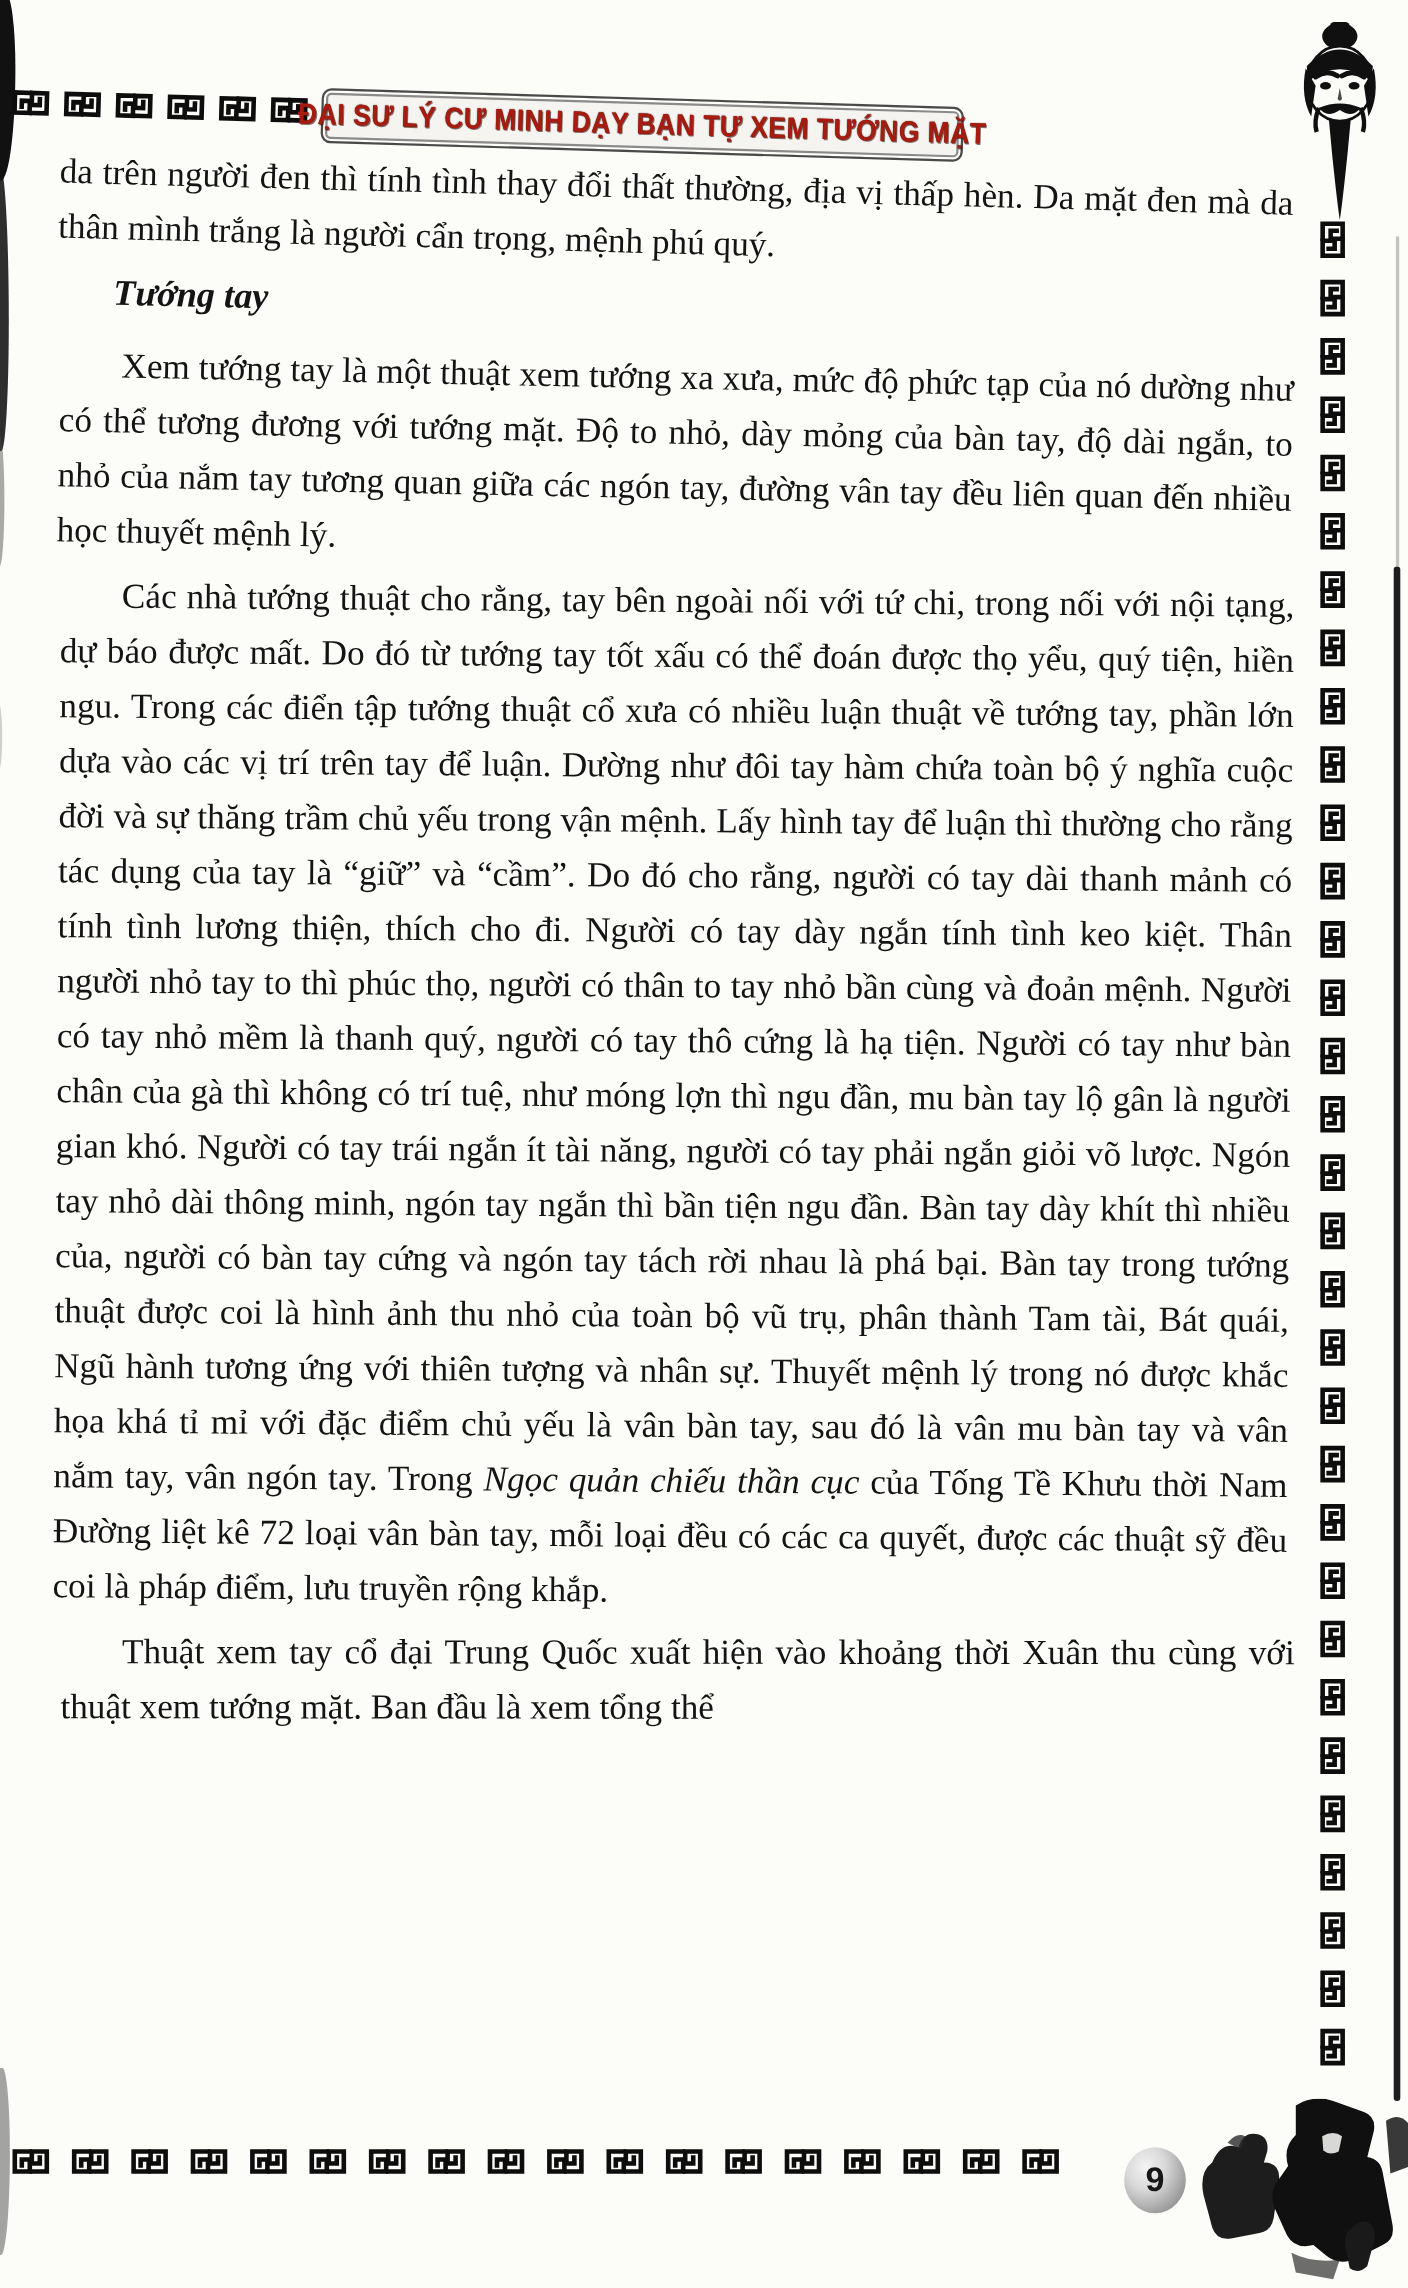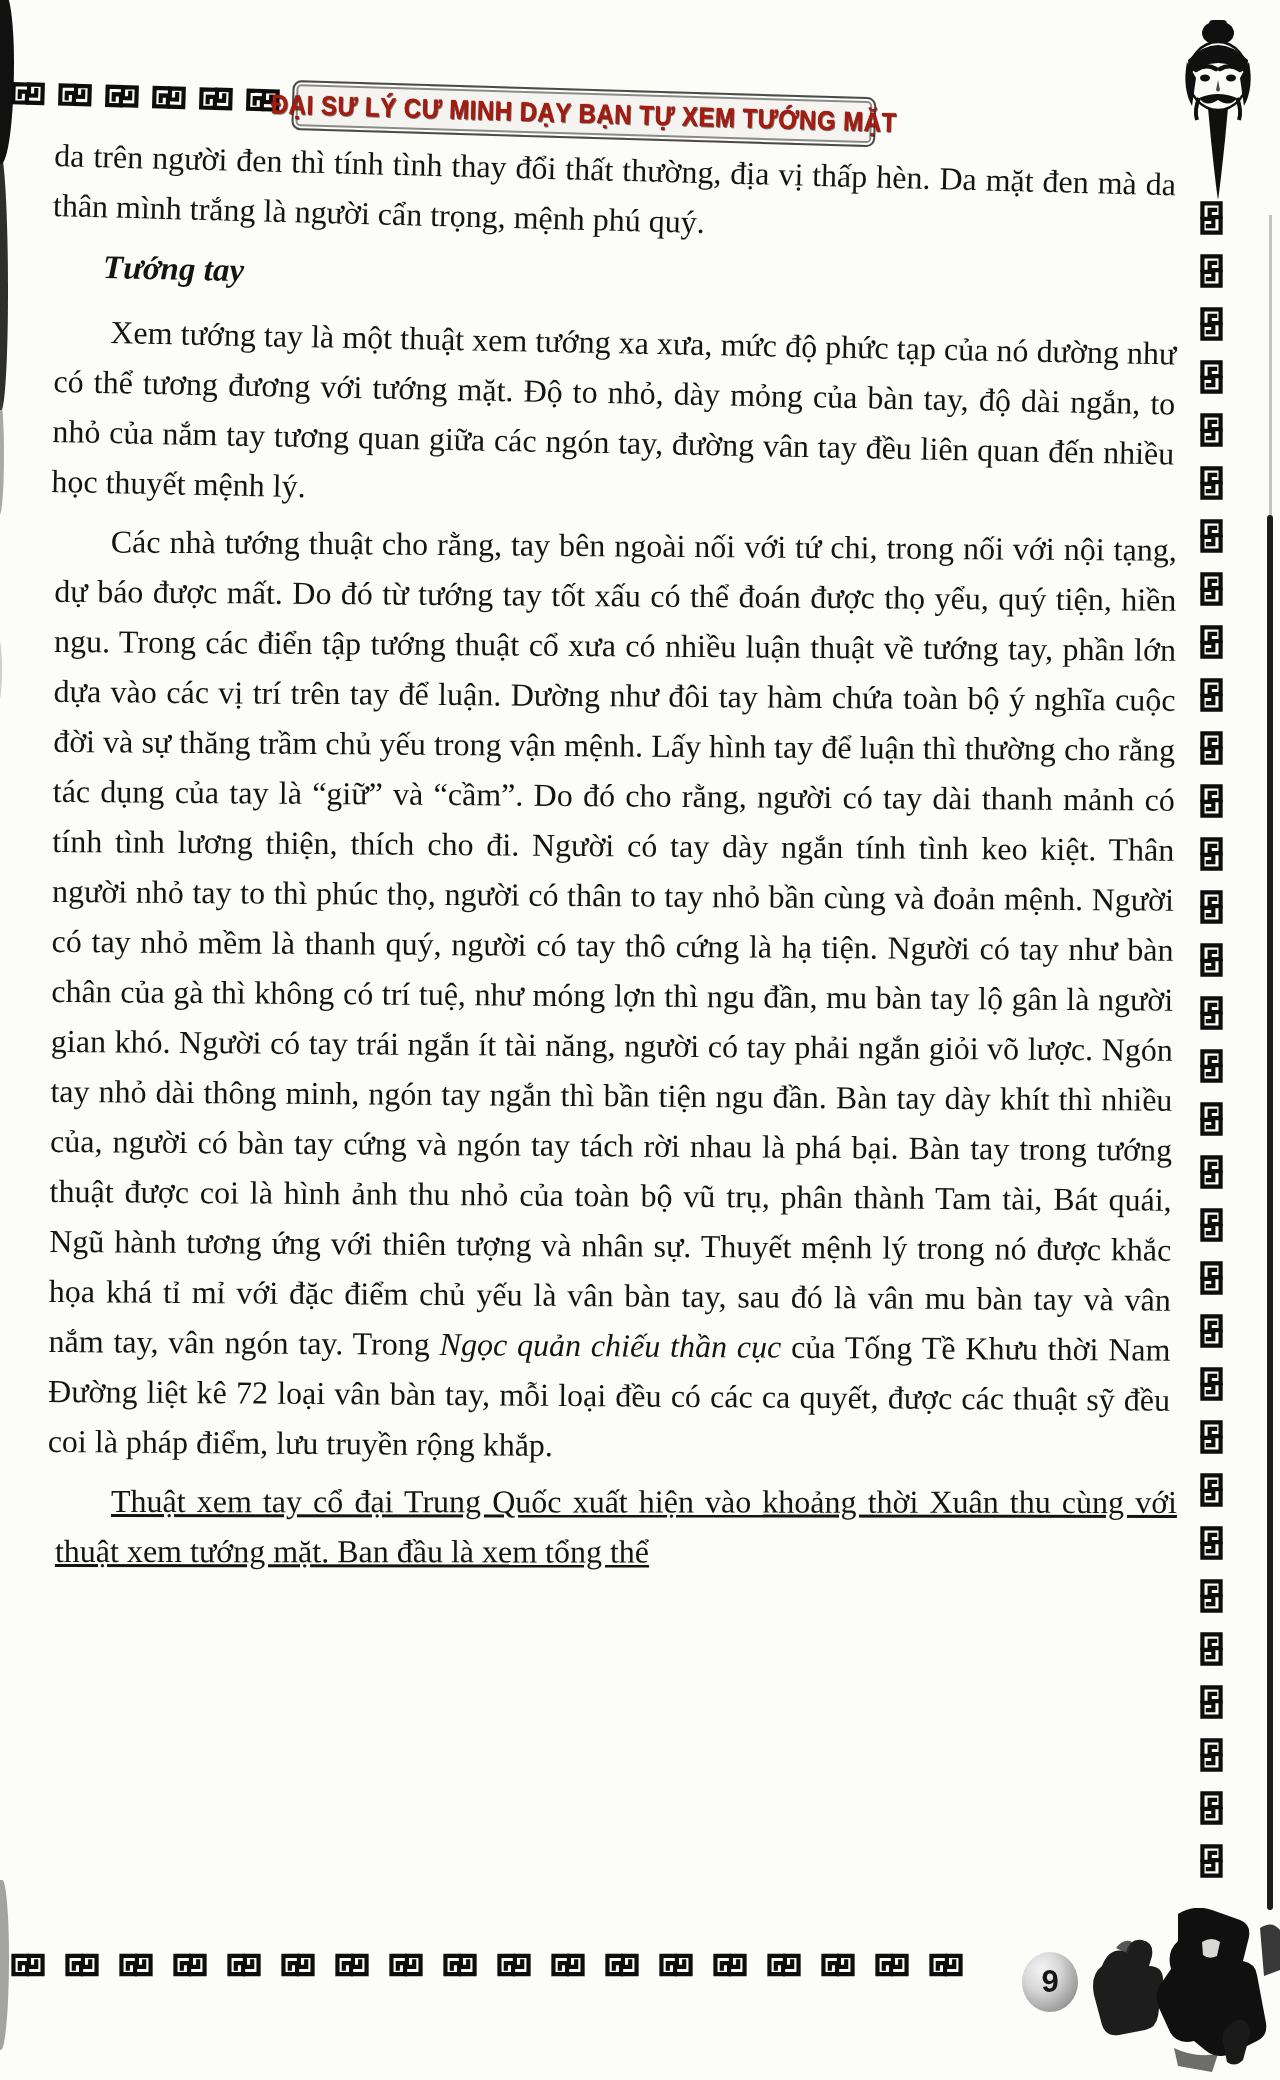--- a/index.html
+++ b/index.html
@@ -49,21 +49,21 @@
   #text-col p{margin:0 0 10px 0;}
   p.indent{text-indent:56px;}
   #section-heading{
     font-weight:bold;font-style:italic;font-size:33px;line-height:50px;
     margin:12px 0 14px 48px;text-align:left;
     transform:rotate(1.3deg);transform-origin:0 50%;
   }
   .rot-a{transform:rotate(1.5deg);transform-origin:0 0;}
   .rot-b{transform:rotate(1.15deg);transform-origin:0 0;}
   .rot-c{transform:rotate(0.45deg);transform-origin:0 0;}
-  .rot-d{transform:rotate(0.05deg);transform-origin:0 0;text-decoration:underline;}
+  .rot-d{transform:rotate(0.05deg);transform-origin:0 0;}
   .it{font-style:italic;}
 
   
   #page-badge{
     position:absolute;left:1022px;top:1952px;width:56px;height:60px;border-radius:50%;
     background:radial-gradient(ellipse at 35% 30%, #f4f4f4 0%, #d8d8d8 35%, #9a9a9a 75%, #7c7c7c 100%);
     display:flex;align-items:center;justify-content:center;
   }
   #page-badge span{
     font-family:"Liberation Sans",sans-serif;font-weight:bold;font-size:31px;color:#161616;

